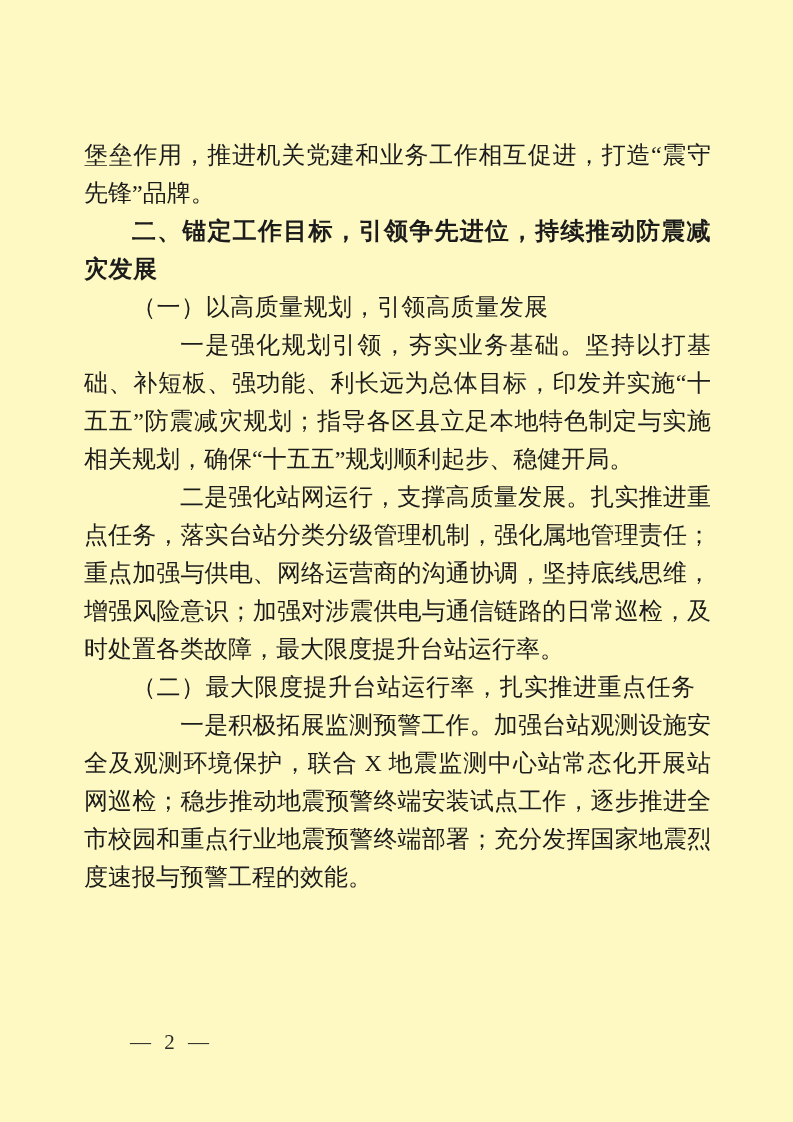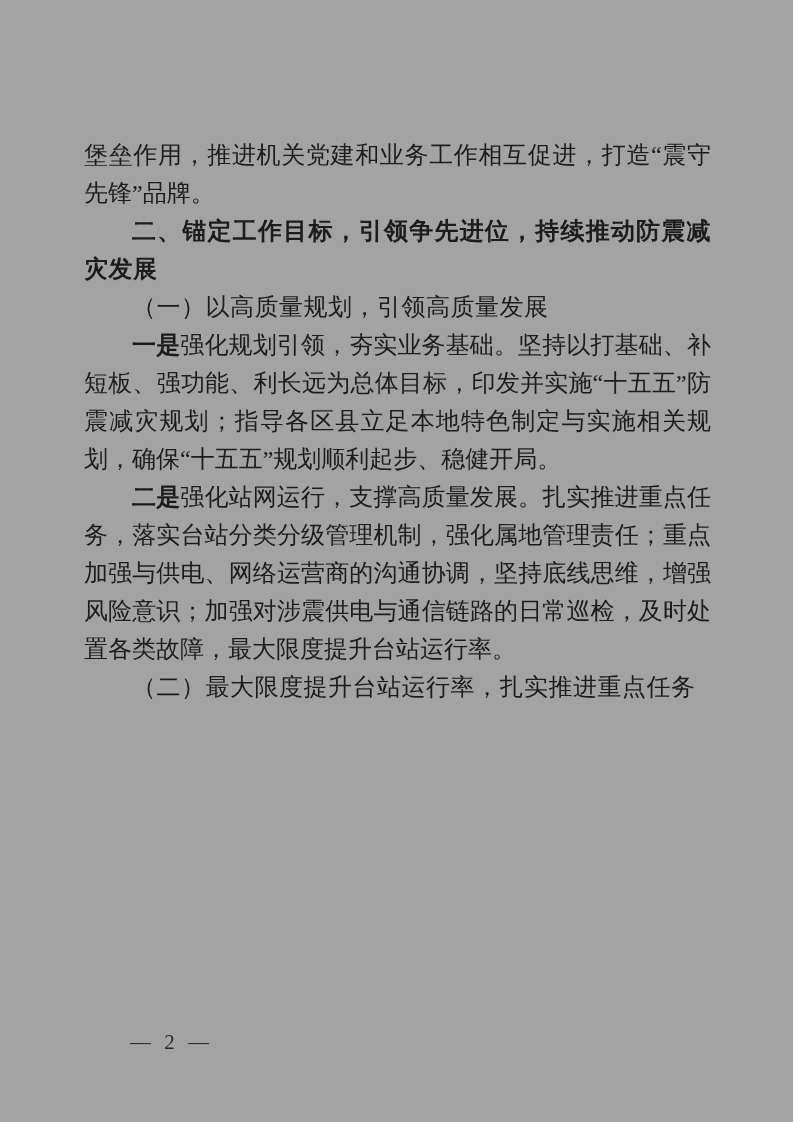--- a/index.html
+++ b/index.html
@@ -5,21 +5,21 @@
   html, body {
     margin: 0;
     padding: 0;
     background: #e8e8e8;
   }
   .page {
     position: relative;
     width: 793px;
     height: 1122px;
     margin: 0 auto;
-    background: #a3a3a3;
+    background: #fef9c3;
     font-family: "Liberation Serif", serif;
     color: #1c1c1c;
     overflow: hidden;
   }
   .content {
     position: absolute;
     left: 84px;
     top: 136px;
     width: 627px;
     font-size: 24px;
@@ -38,21 +38,22 @@
   .heading-l1 {
     font-family: "Liberation Sans", sans-serif;
     font-weight: 700;
     letter-spacing: 0.5px;
   }
   .heading-l2 {
     font-weight: 400;
     letter-spacing: 0.5px;
   }
   .lead-in {
-    font-weight: 700;
+    font-weight: 400;
+    margin-left: 48px;
   }
   .page-footer {
     position: absolute;
     left: 130px;
     top: 1028px;
     font-size: 21px;
     line-height: 28px;
     letter-spacing: 4px;
     color: #2a2a2a;
     font-family: "Liberation Serif", serif;
@@ -74,19 +75,22 @@
     <p>
       <span class="lead-in">一是</span><span>强化规划引领，夯实业务基础。坚持以打基础、补短板、强功能、利长远为总体目标，印发并实施“十五五”防震减灾规划；指导各区县立足本地特色制定与实施相关规划，确保“十五五”规划顺利起步、稳健开局。</span>
     </p>
 
     <p>
       <span class="lead-in">二是</span><span>强化站网运行，支撑高质量发展。扎实推进重点任务，落实台站分类分级管理机制，强化属地管理责任；重点加强与供电、网络运营商的沟通协调，坚持底线思维，增强风险意识；加强对涉震供电与通信链路的日常巡检，及时处置各类故障，最大限度提升台站运行率。</span>
     </p>
 
     <p class="heading-l2">（二）最大限度提升台站运行率，扎实推进重点任务</p>
 
+    <p>
+      <span class="lead-in">一是</span><span>积极拓展监测预警工作。加强台站观测设施安全及观测环境保护，联合 X 地震监测中心站常态化开展站网巡检；稳步推动地震预警终端安装试点工作，逐步推进全市校园和重点行业地震预警终端部署；充分发挥国家地震烈度速报与预警工程的效能。</span>
+    </p>
 
 
   </div>
 
   <div class="page-footer">— 2 —</div>
 
 </div>
 
 </body></html>

